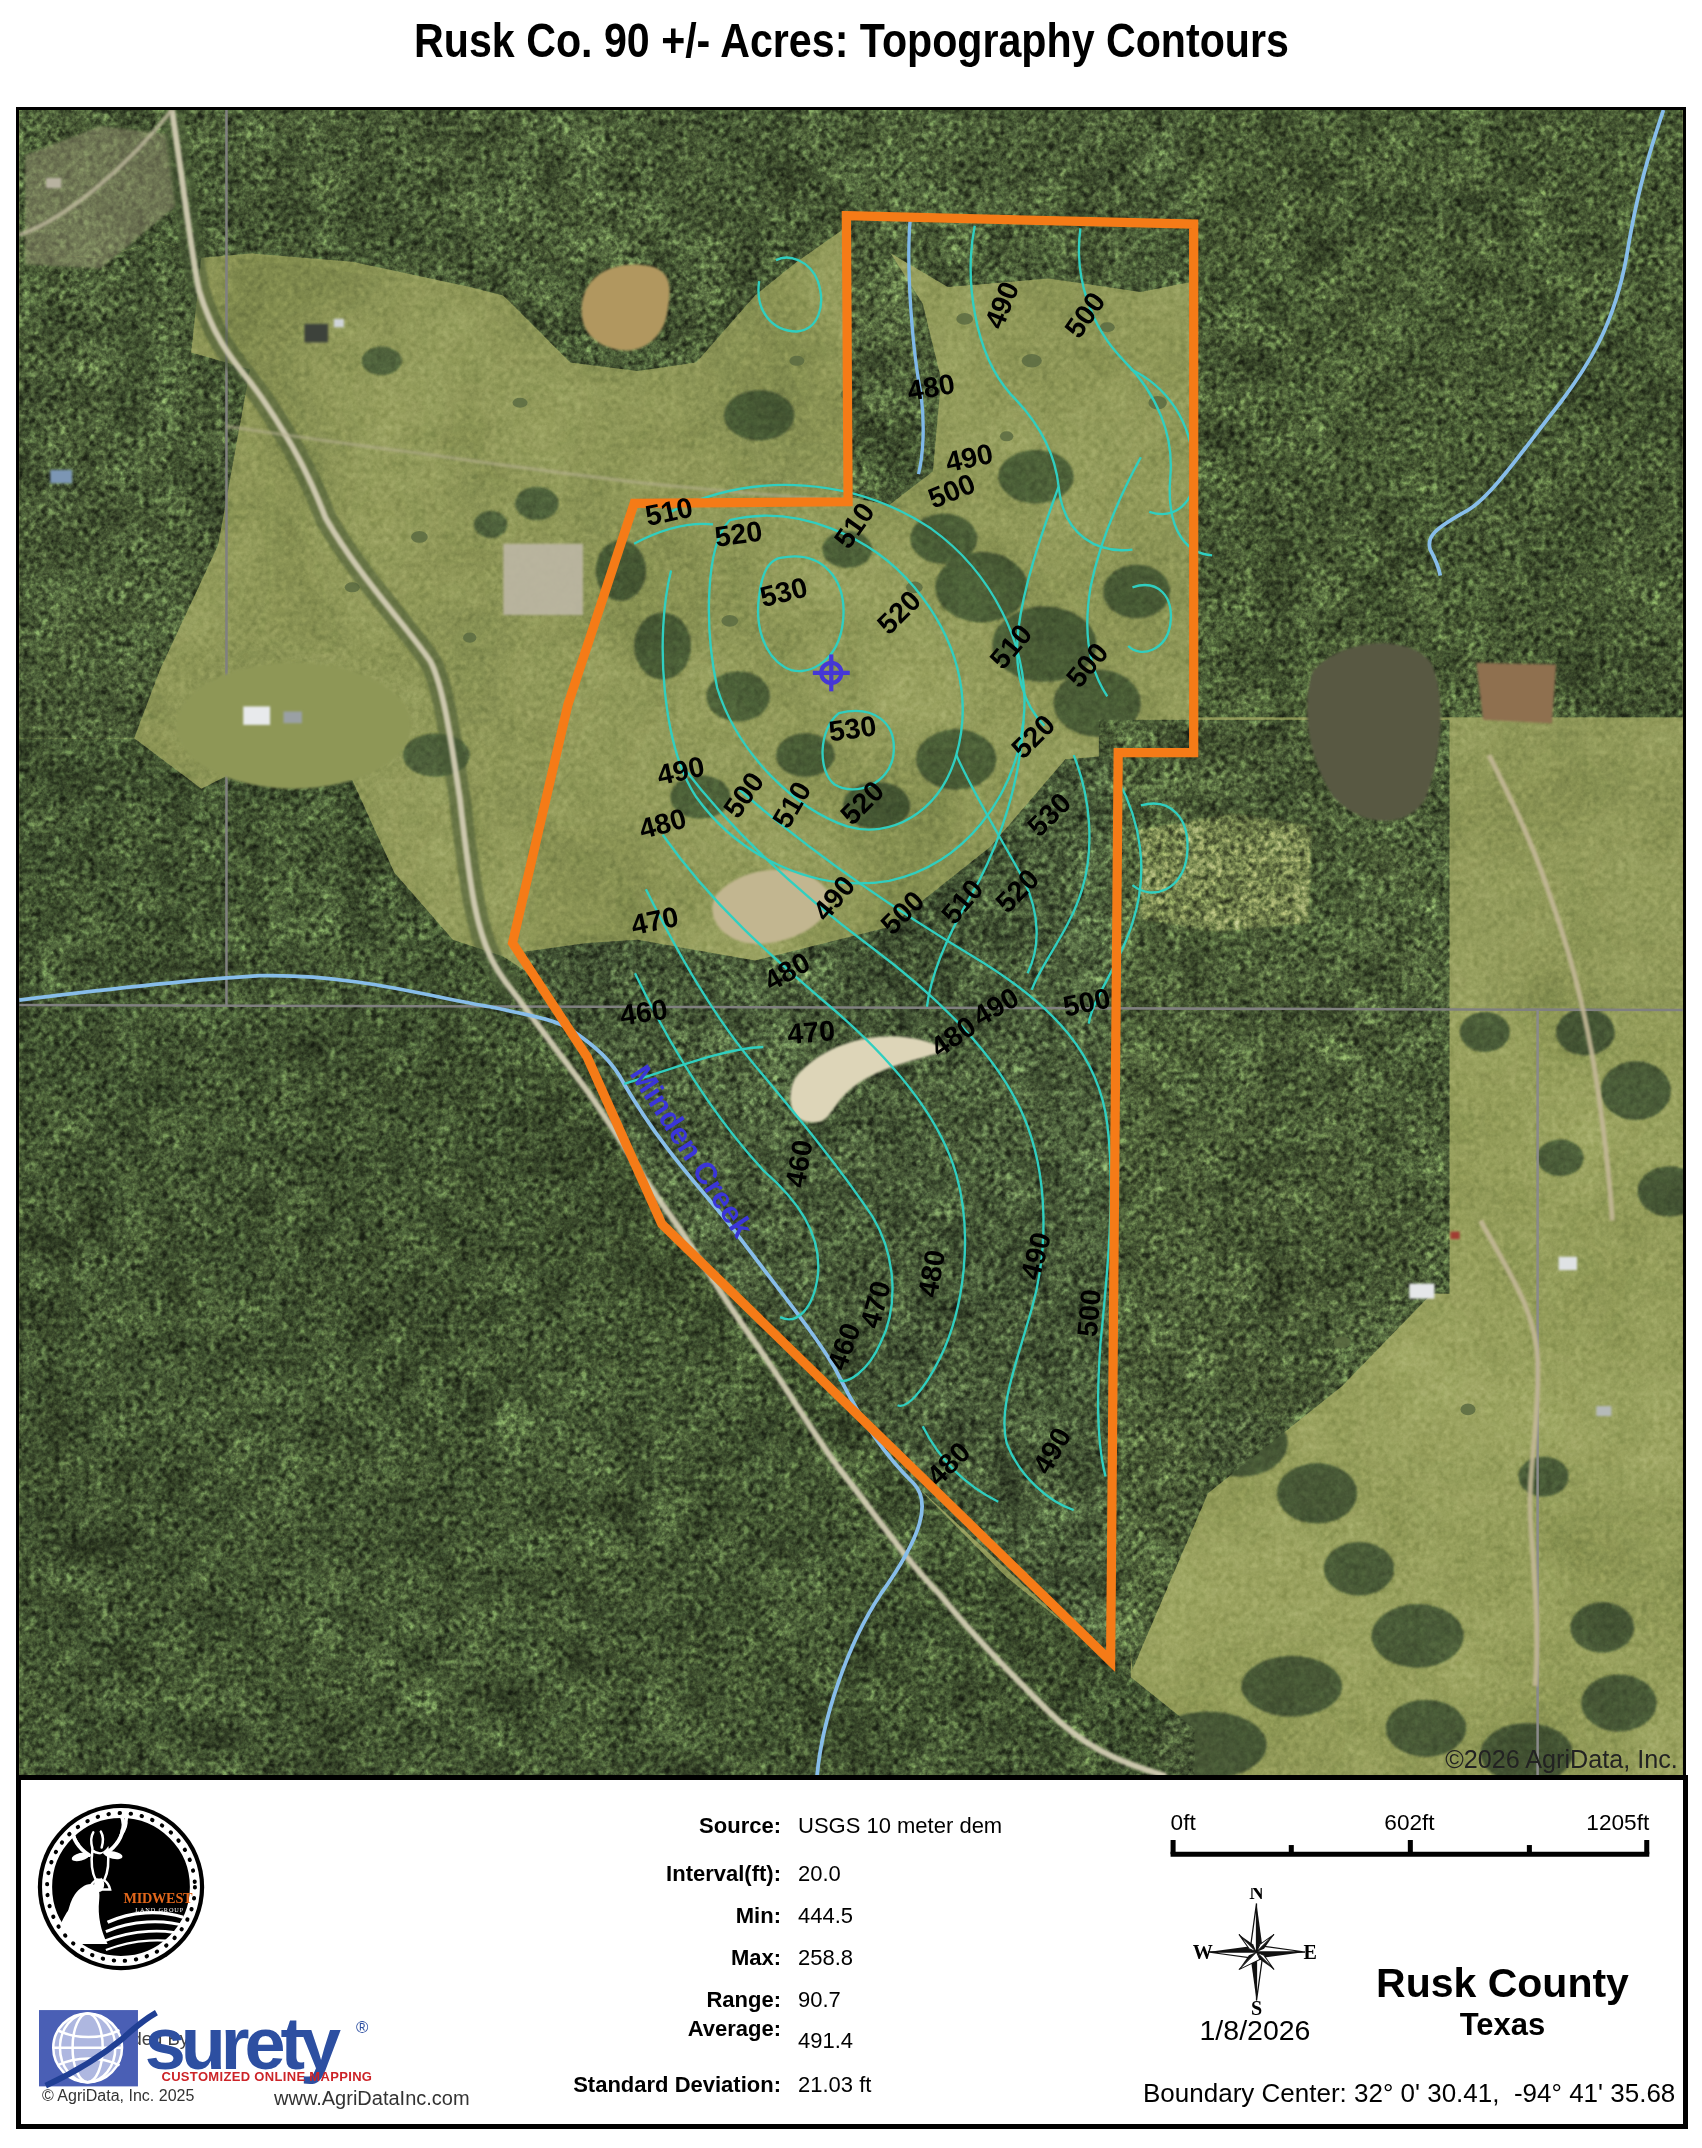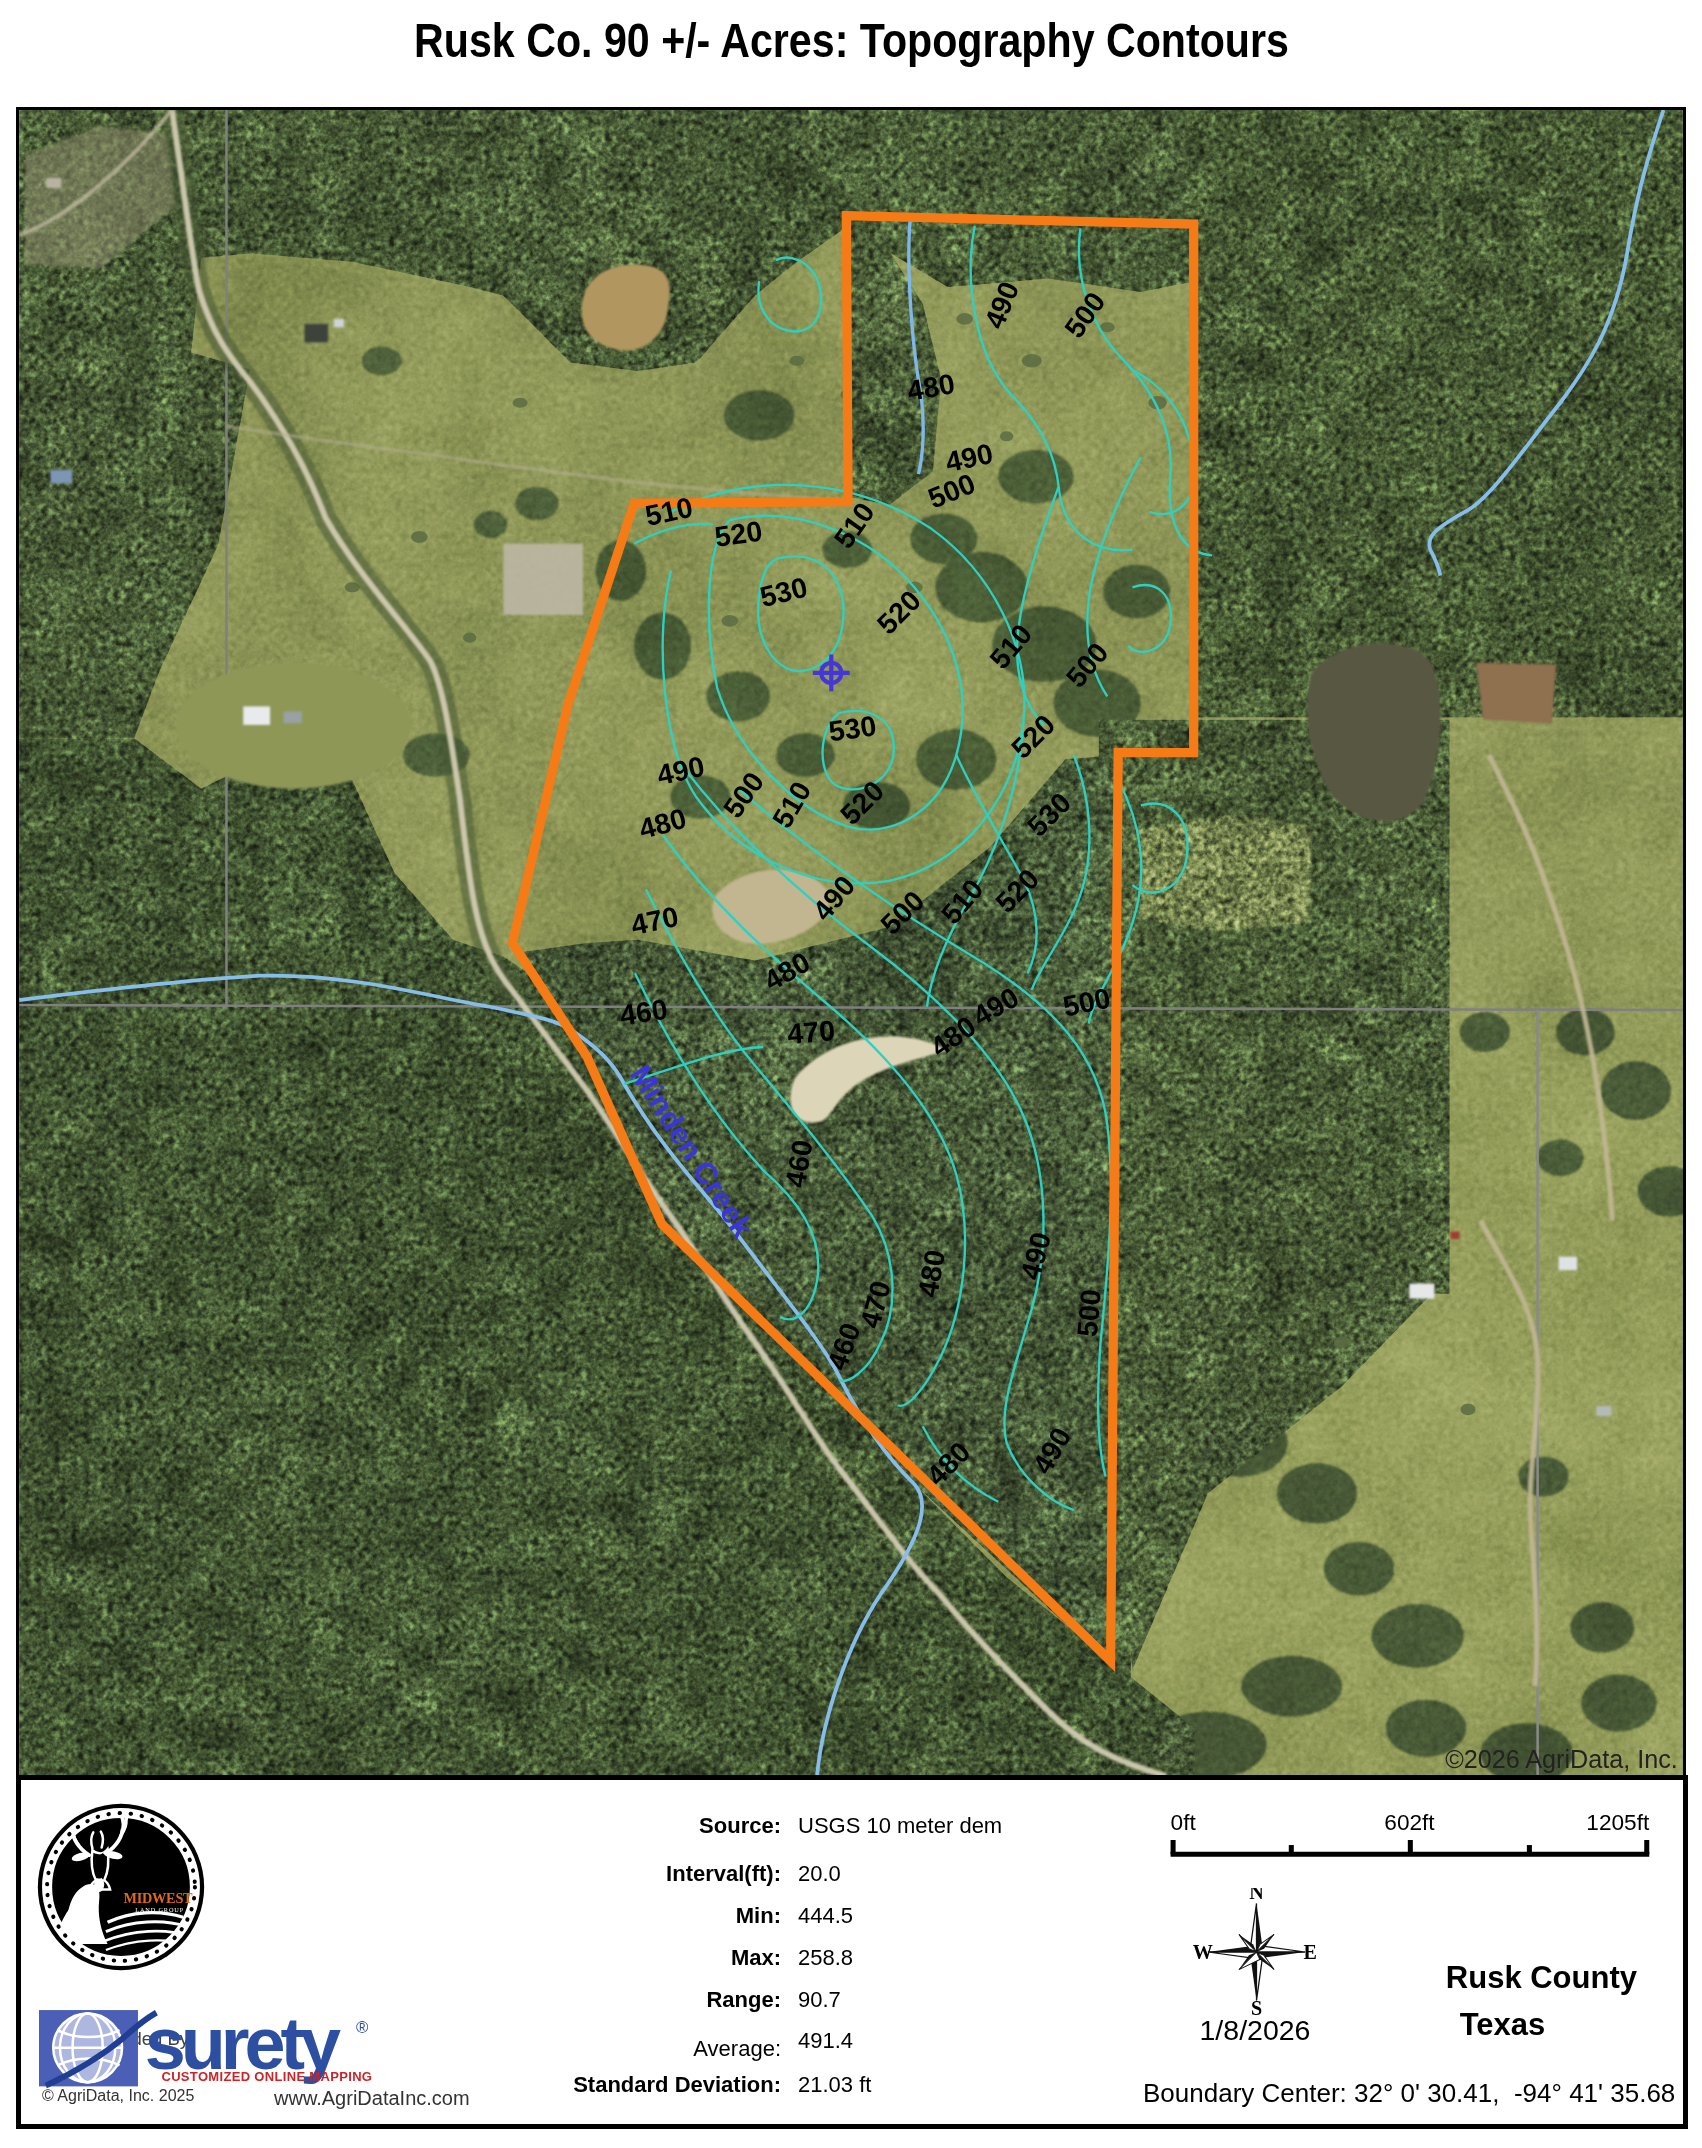--- a/index.html
+++ b/index.html
@@ -369,21 +369,21 @@
     <div class="abs" style="right:309px;top:17px;font-weight:bold;">Source:</div>
       <div class="abs" style="left:295px;top:17px;">USGS 10 meter dem</div>
     <div class="abs" style="right:309px;top:65px;font-weight:bold;">Interval(ft):</div>
       <div class="abs" style="left:295px;top:65px;">20.0</div>
     <div class="abs" style="right:309px;top:107px;font-weight:bold;">Min:</div>
       <div class="abs" style="left:295px;top:107px;">444.5</div>
     <div class="abs" style="right:309px;top:149px;font-weight:bold;">Max:</div>
       <div class="abs" style="left:295px;top:149px;">258.8</div>
     <div class="abs" style="right:309px;top:191px;font-weight:bold;">Range:</div>
       <div class="abs" style="left:295px;top:191px;">90.7</div>
-    <div class="abs" style="right:309px;top:240px;font-weight:normal;">Average:</div>
+    <div class="abs" style="right:309px;top:220px;font-weight:bold;">Average:</div>
       <div class="abs" style="left:295px;top:232px;">491.4</div>
     <div class="abs" style="right:309px;top:276px;font-weight:bold;">Standard Deviation:</div>
       <div class="abs" style="left:295px;top:276px;">21.03 ft</div>
   </div>
 </div>
 
 <div class="abs" style="left:1158px;top:1808px;width:503px;height:59px;">
 <svg width="503" height="59" viewBox="0 0 600 70" xmlns="http://www.w3.org/2000/svg">
   <text x="15" y="26" font-size="27" font-family="Liberation Sans, sans-serif">0ft</text>
   <text x="300" y="26" font-size="27" text-anchor="middle" font-family="Liberation Sans, sans-serif">602ft</text>
@@ -429,18 +429,18 @@
   </g>
   <text x="70" y="13" font-size="24" font-weight="bold" text-anchor="middle" font-family="Liberation Serif, serif">N</text>
   <text x="70" y="151" font-size="24" font-weight="bold" text-anchor="middle" font-family="Liberation Serif, serif">S</text>
   <text x="6" y="84" font-size="24" font-weight="bold" text-anchor="middle" font-family="Liberation Serif, serif">W</text>
   <text x="134" y="84" font-size="24" font-weight="bold" text-anchor="middle" font-family="Liberation Serif, serif">E</text>
 </svg>
 </div>
 
 <div class="abs" style="left:1171px;top:2014px;width:168px;text-align:center;font-size:28.5px;">1/8/2026</div>
 
-<div class="abs" style="left:1368px;top:1960px;width:269px;text-align:right;font-size:31px;font-weight:bold;">Rusk County</div>
+<div class="abs" style="left:1368px;top:1960px;width:269px;text-align:center;font-size:41px;font-weight:bold;">Rusk County</div>
 
 <div class="abs" style="left:1368px;top:2007px;width:269px;text-align:center;font-size:31px;font-weight:bold;">Texas</div>
 
 <div class="abs" style="left:1143px;top:2078px;font-size:26px;">Boundary Center: 32° 0' 30.41,&nbsp; -94° 41' 35.68</div>
 
 
 </body></html>

